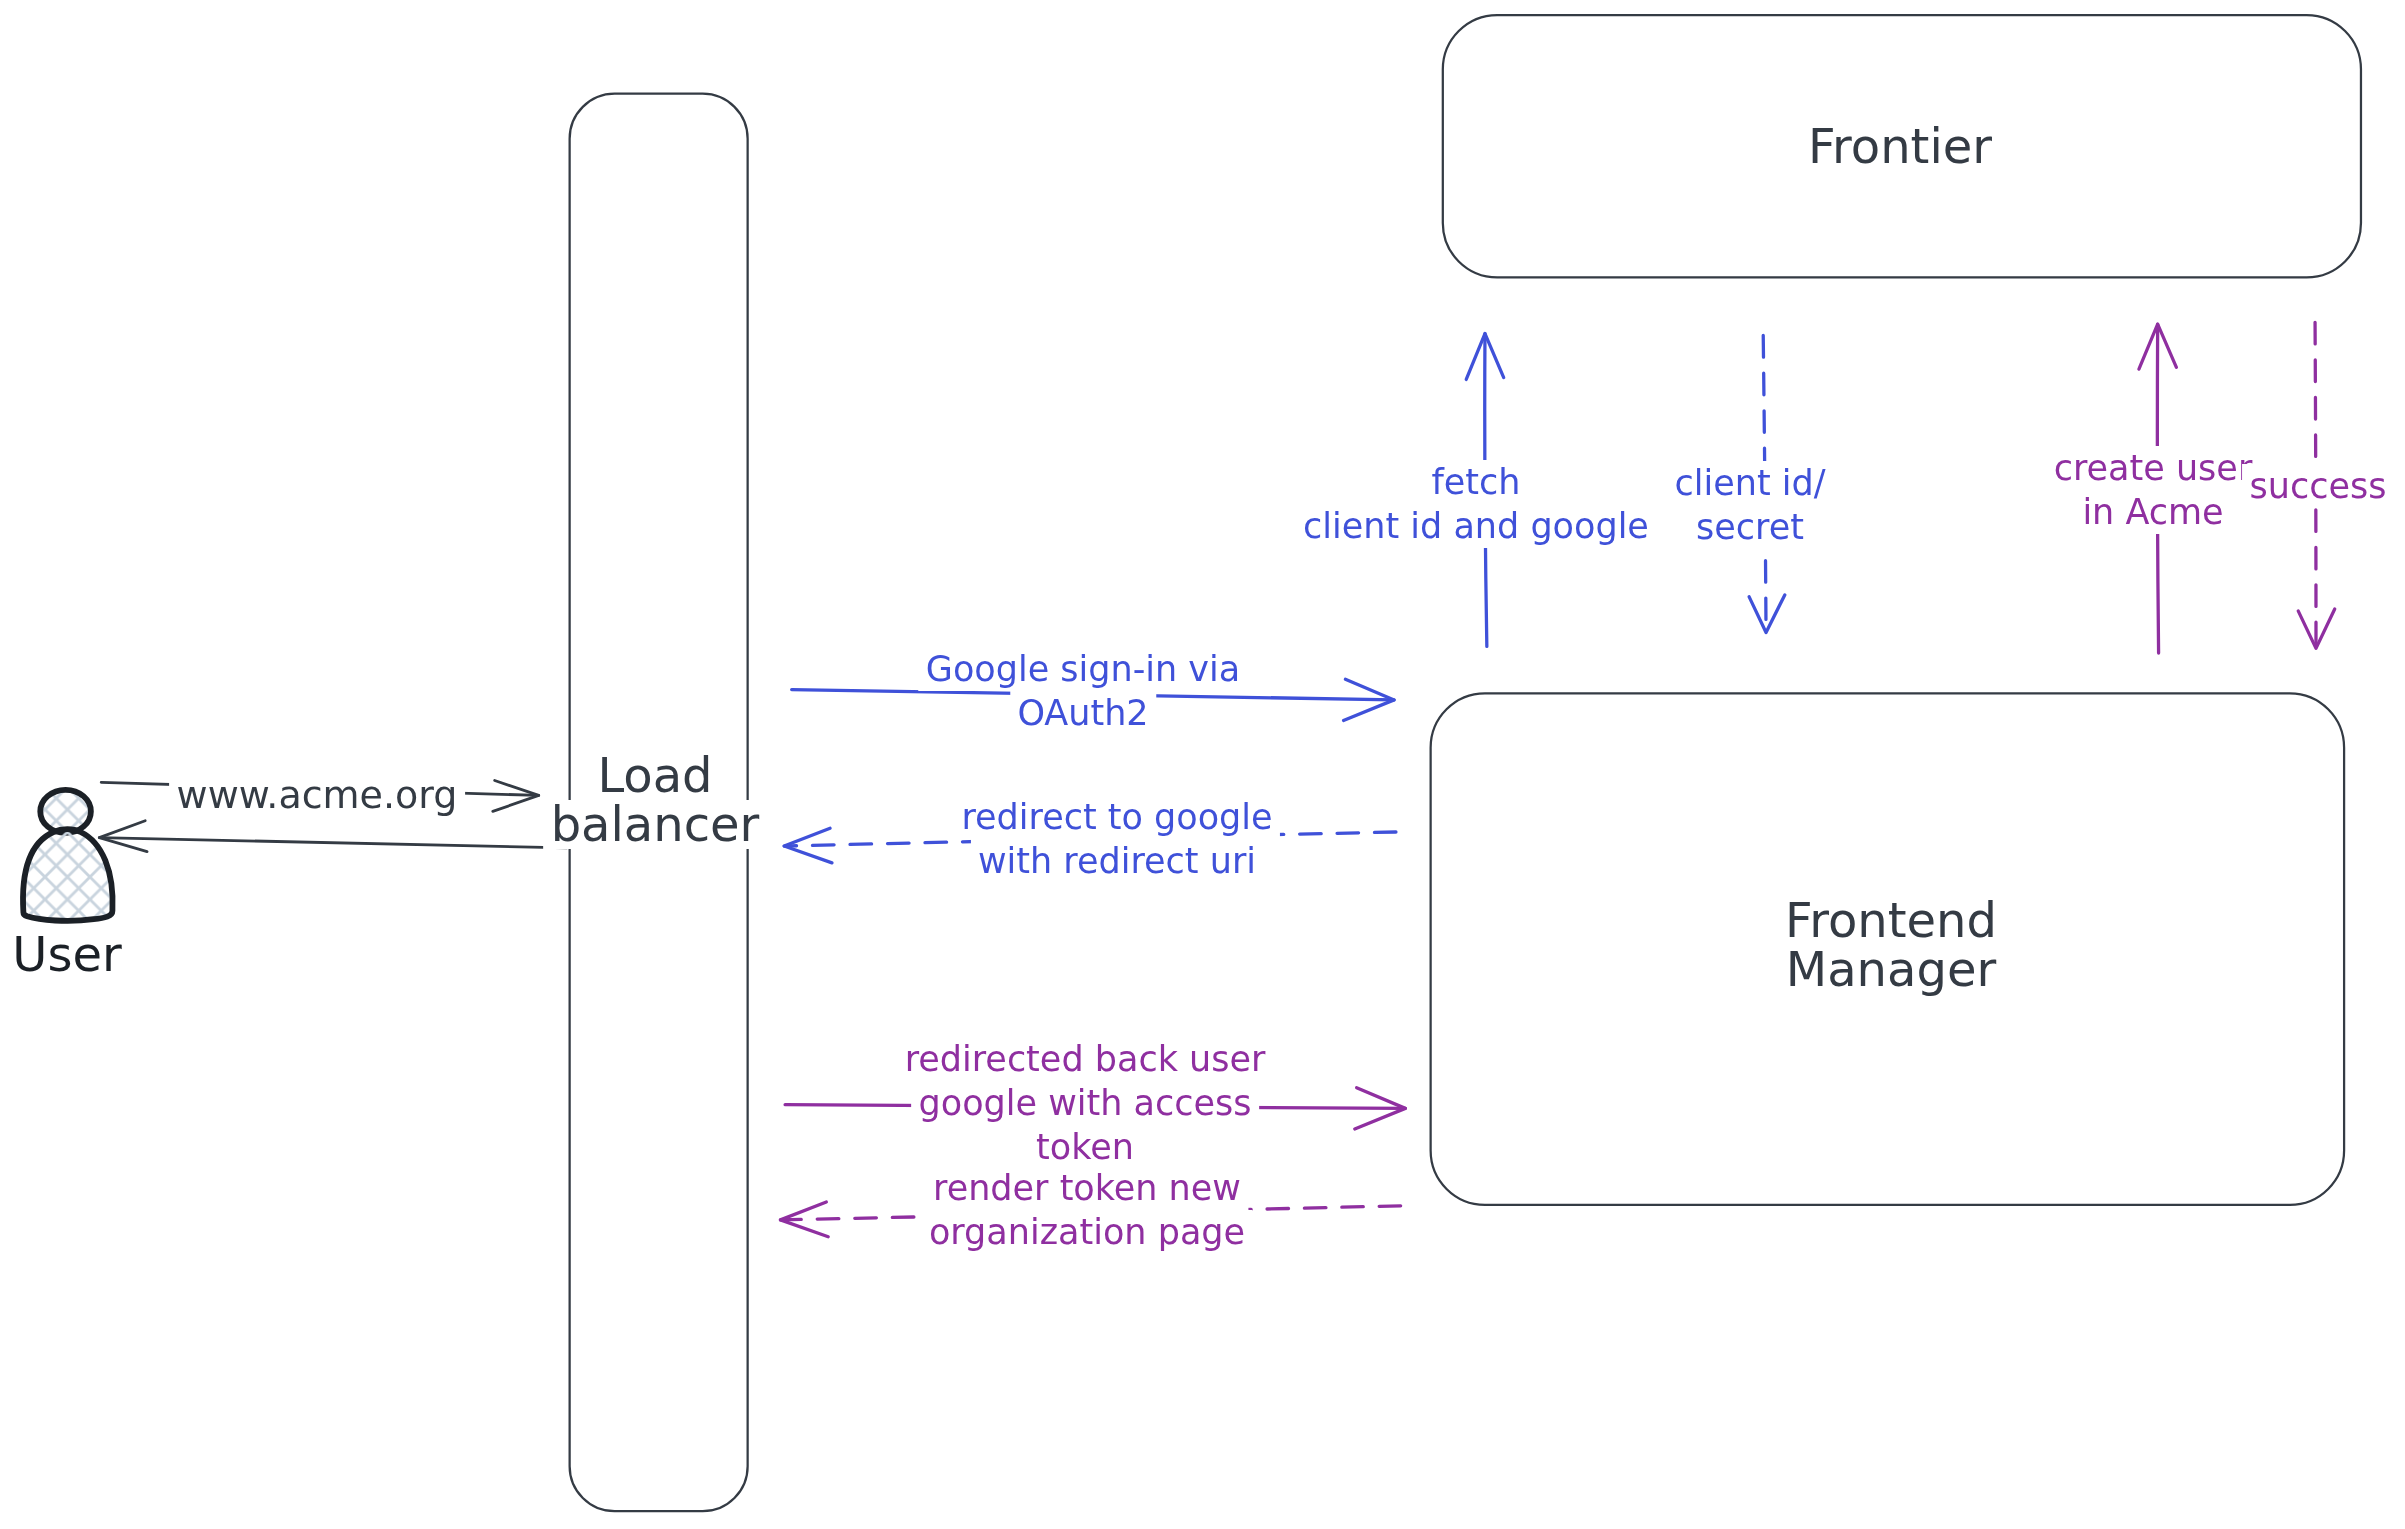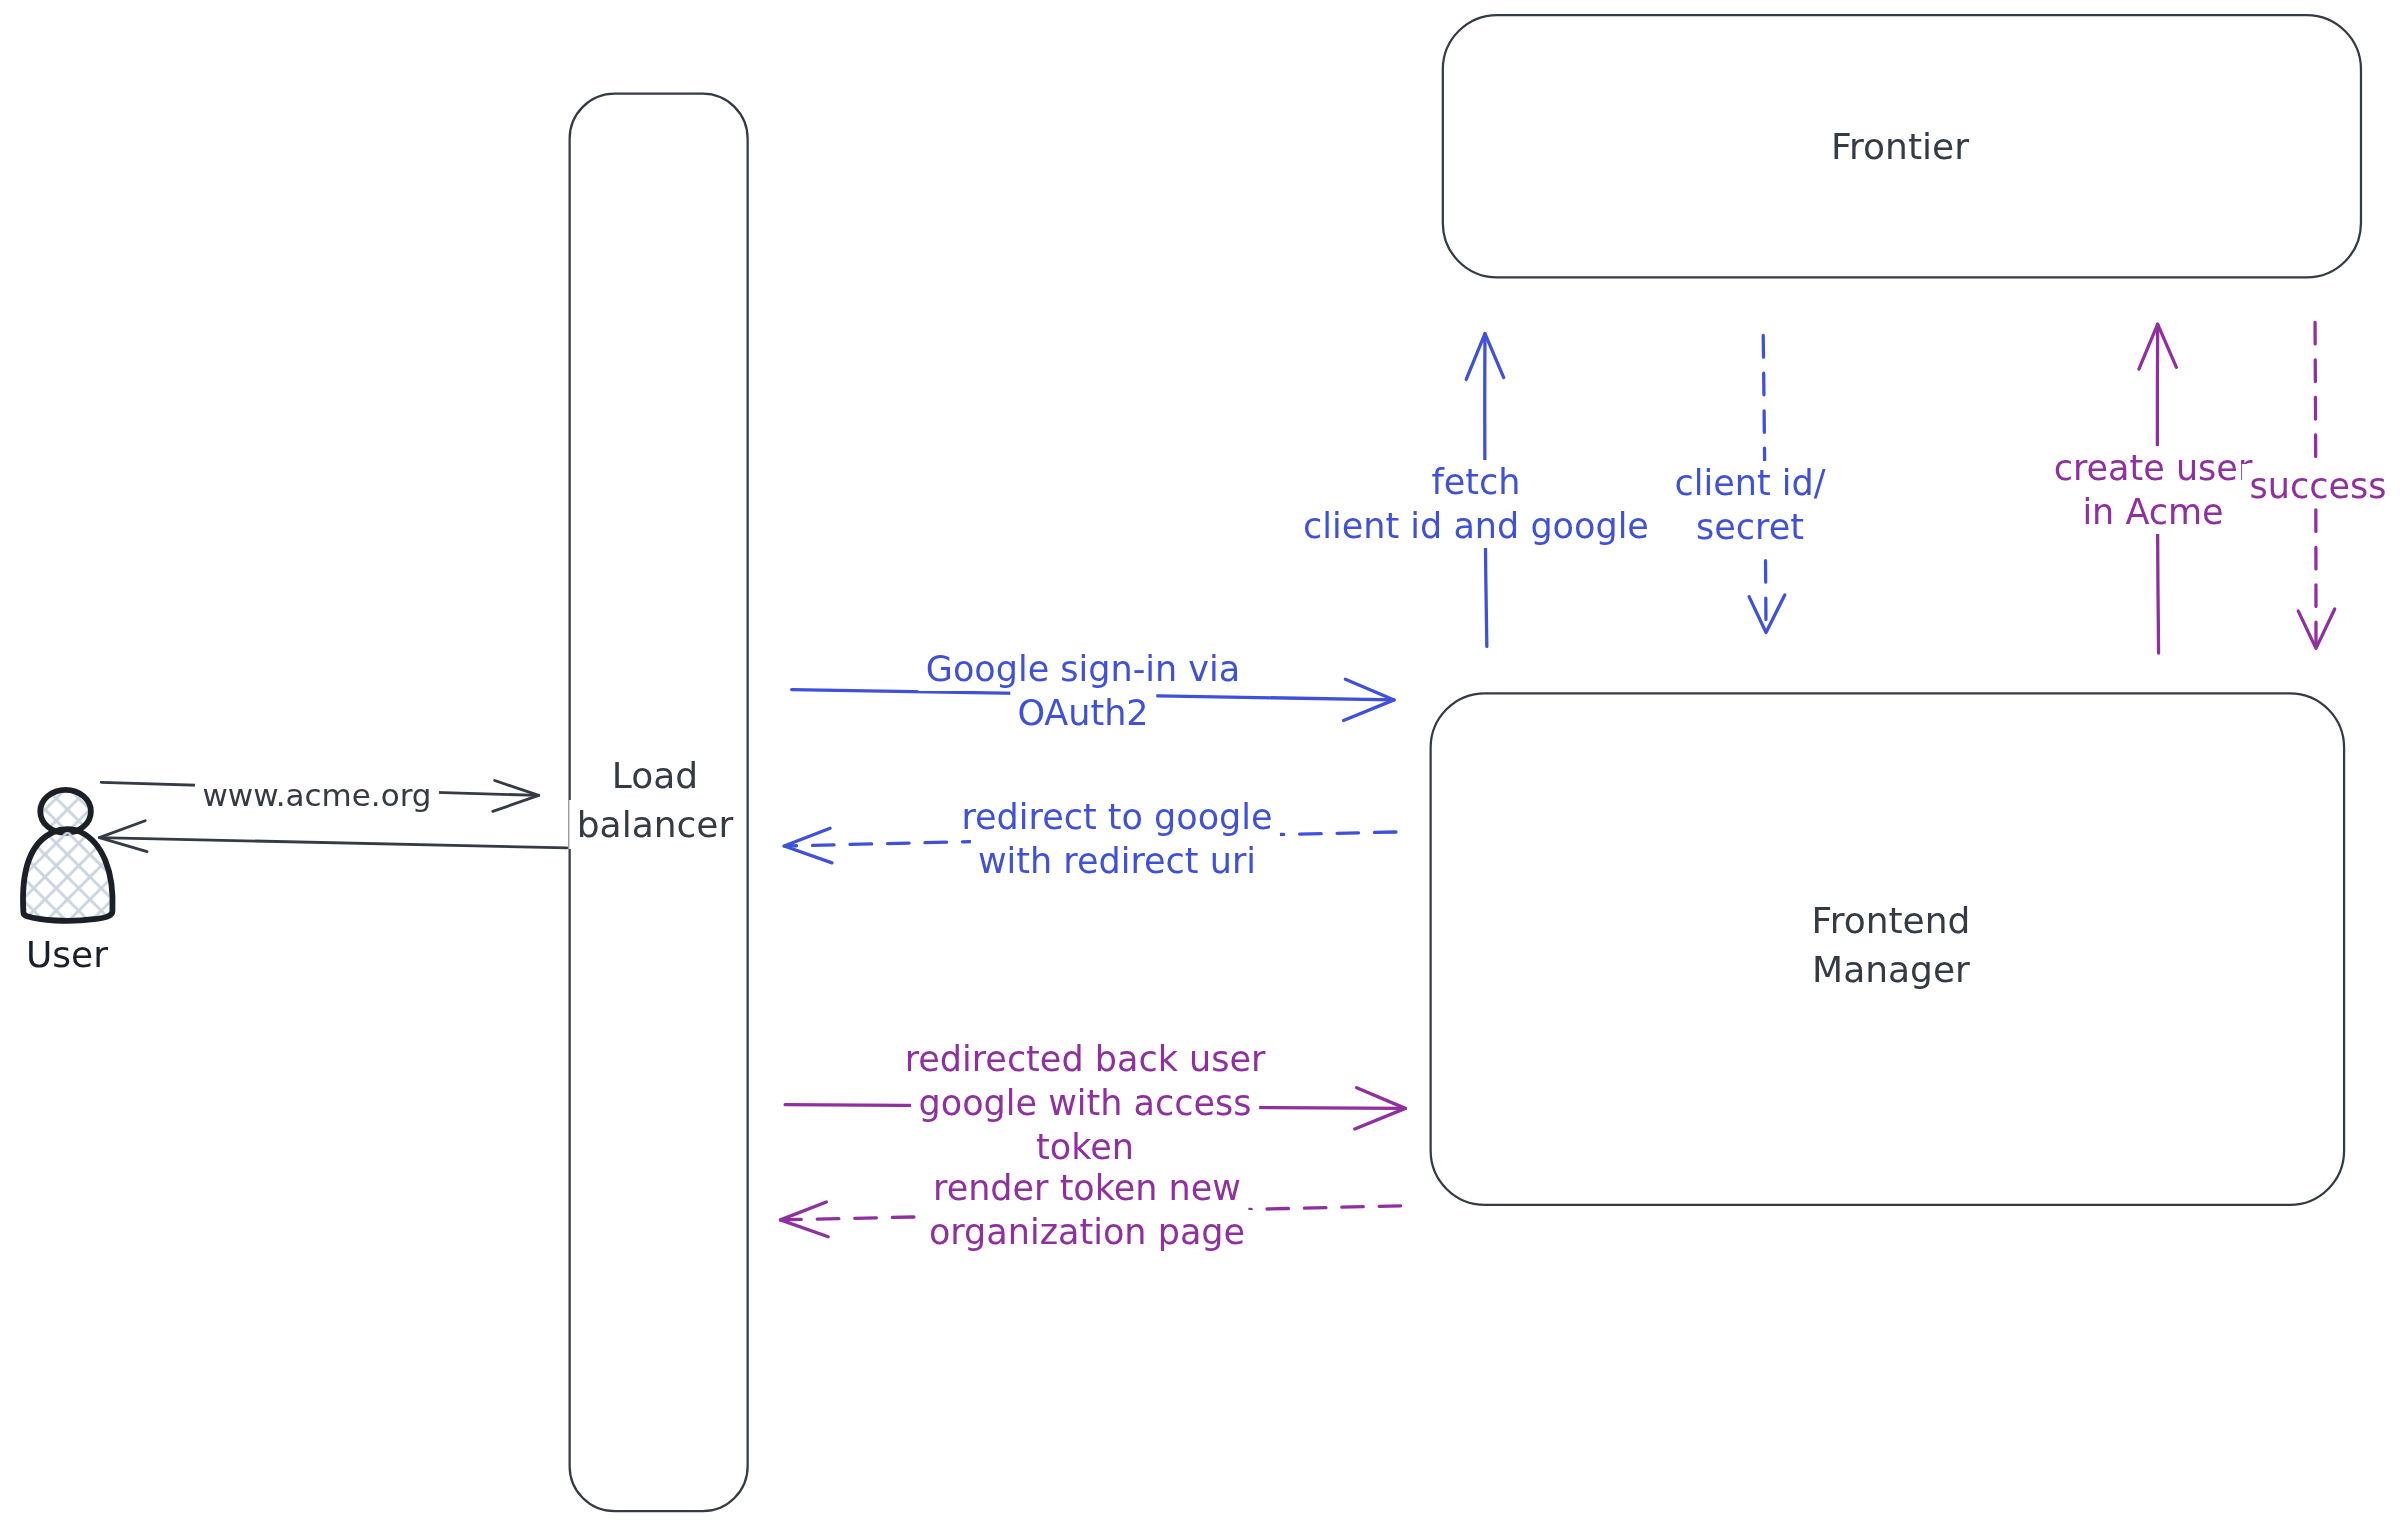--- a/index.html
+++ b/index.html
@@ -24,22 +24,22 @@
   
   .lbl{
     position:absolute; transform:translate(-50%,-50%);
     display:flex; flex-direction:column; align-items:center;
     text-align:center; z-index:3; pointer-events:auto;
   }
   .lbl span{
     background:var(--bg); padding:0 7.5px; white-space:nowrap;
     line-height:44px; font-size:35px;
   }
-  .lbl.title span{font-size:36px; line-height:49px;}
-  .lbl.small span{font-size:31px;}
+  .lbl.title span{font-size:48px; line-height:49px;}
+  .lbl.small span{font-size:38px;}
   .c-dark{color:var(--dark);}
   .c-ink{color:var(--ink);}
   .c-blue{color:var(--blue);}
   .c-purple{color:var(--purple);}
 </style>
 </head>
 <body>
 
 <div class="canvas">
 

